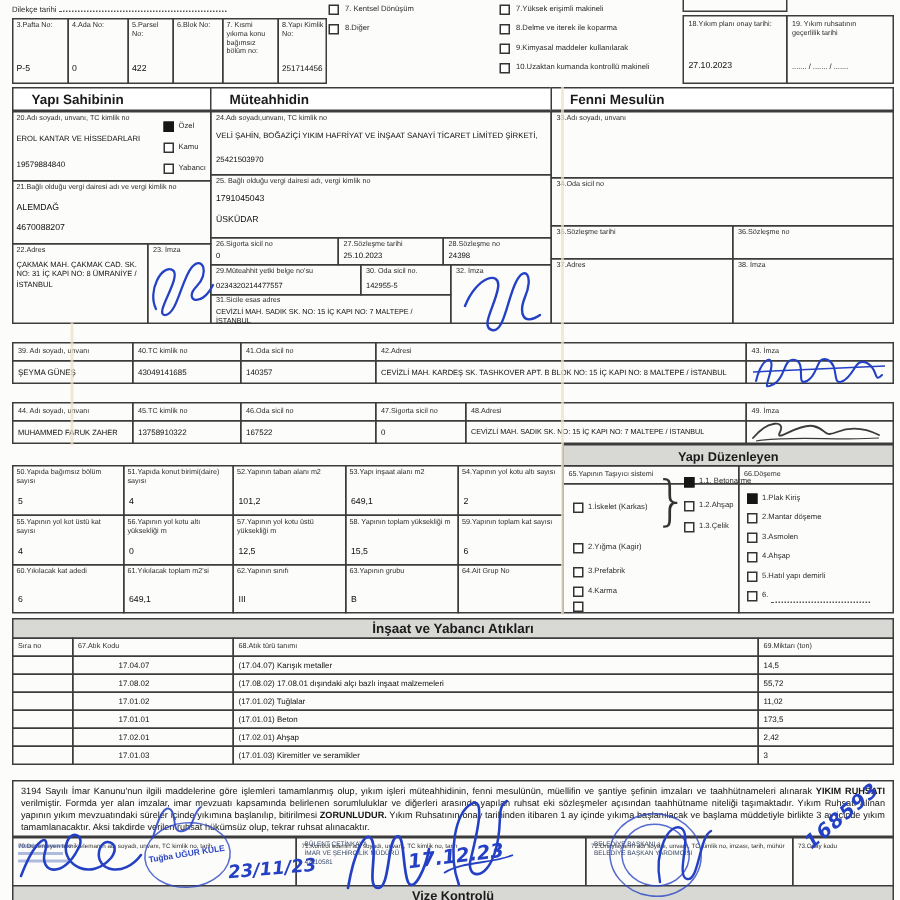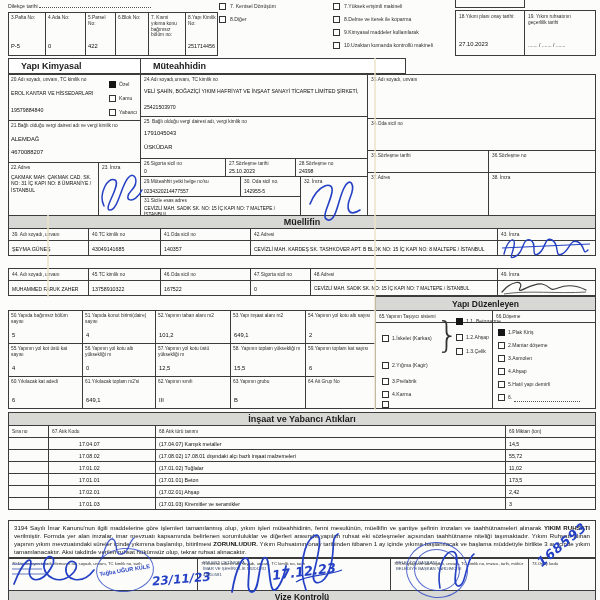--- a/index.html
+++ b/index.html
@@ -76,24 +76,27 @@
   <div class="box" style="left:455px;top:10px;width:70px;height:46px;">
     <div class="lb" style="left:3px;top:3px;width:58px;">18.Yıkım planı onay tarihi:</div>
     <div class="vl" style="left:3px;bottom:7px;">27.10.2023</div>
   </div>
   <div class="box" style="left:524px;top:10px;width:72px;height:46px;">
     <div class="lb" style="left:3px;top:3px;width:62px;">19. Yıkım ruhsatının geçerlilik tarihi</div>
     <div class="vl" style="left:3px;bottom:7px;font-size:5px;">....... / ....... / .......</div>
   </div>
 
   <div class="band left" style="left:8px;top:58px;width:133px;height:16px;background:#fff;line-height:15px;font-size:9px;">
-    <span>Yapı Kimyasal</span>
+    <span>Yapı Sahibinin</span>
   </div>
   <div class="band left" style="left:140px;top:58px;width:266px;height:16px;background:#fff;line-height:15px;font-size:9px;">
     <span>Müteahhidin</span>
+  </div>
+  <div class="band left" style="left:367px;top:58px;width:229px;height:16px;background:#fff;line-height:15px;font-size:9px;">
+    <span>Fenni Mesulün</span>
   </div>
 
   <div class="box" style="left:8px;top:74px;width:133px;height:47px;">
     <div class="lb" style="left:2px;top:2px;width:92px;">20.Adı soyadı, unvanı, TC kimlik no</div>
     <div class="vl" style="left:2px;top:15px;width:92px;font-size:5.1px;">EROL KANTAR VE HİSSEDARLARI</div>
     <div class="vl" style="left:2px;top:32px;font-size:5.3px;">19579884840</div>
     <div class="cb on" style="left:100px;top:6px;"></div>
     <div class="cbl" style="left:110px;top:7px;">Özel</div>
     <div class="cb" style="left:100px;top:20px;"></div>
     <div class="cbl" style="left:110px;top:21px;">Kamu</div>
@@ -163,23 +166,20 @@
   <div class="box" style="left:488px;top:150px;width:108px;height:23px;">
     <div class="lb" style="left:3px;top:2px;">36.Sözleşme no</div>
   </div>
   <div class="box" style="left:367px;top:172px;width:122px;height:44px;">
     <div class="lb" style="left:3px;top:2px;">37.Adres</div>
   </div>
   <div class="box" style="left:488px;top:172px;width:108px;height:44px;">
     <div class="lb" style="left:3px;top:2px;">38. İmza</div>
   </div>
 
-  <div class="band" style="left:8px;top:215px;width:588px;height:14px;">
-    <span>Müellifin</span>
-  </div>
   <div class="box" style="left:8px;top:228px;width:81px;height:13px;">
       <div class="lb" style="left:3px;top:3px;">39. Adı soyadı, unvanı</div>
     </div>
   <div class="box" style="left:88px;top:228px;width:73px;height:13px;">
       <div class="lb" style="left:3px;top:3px;">40.TC kimlik no</div>
     </div>
   <div class="box" style="left:160px;top:228px;width:91px;height:13px;">
       <div class="lb" style="left:3px;top:3px;">41.Oda sicil no</div>
     </div>
   <div class="box" style="left:250px;top:228px;width:248px;height:13px;">

